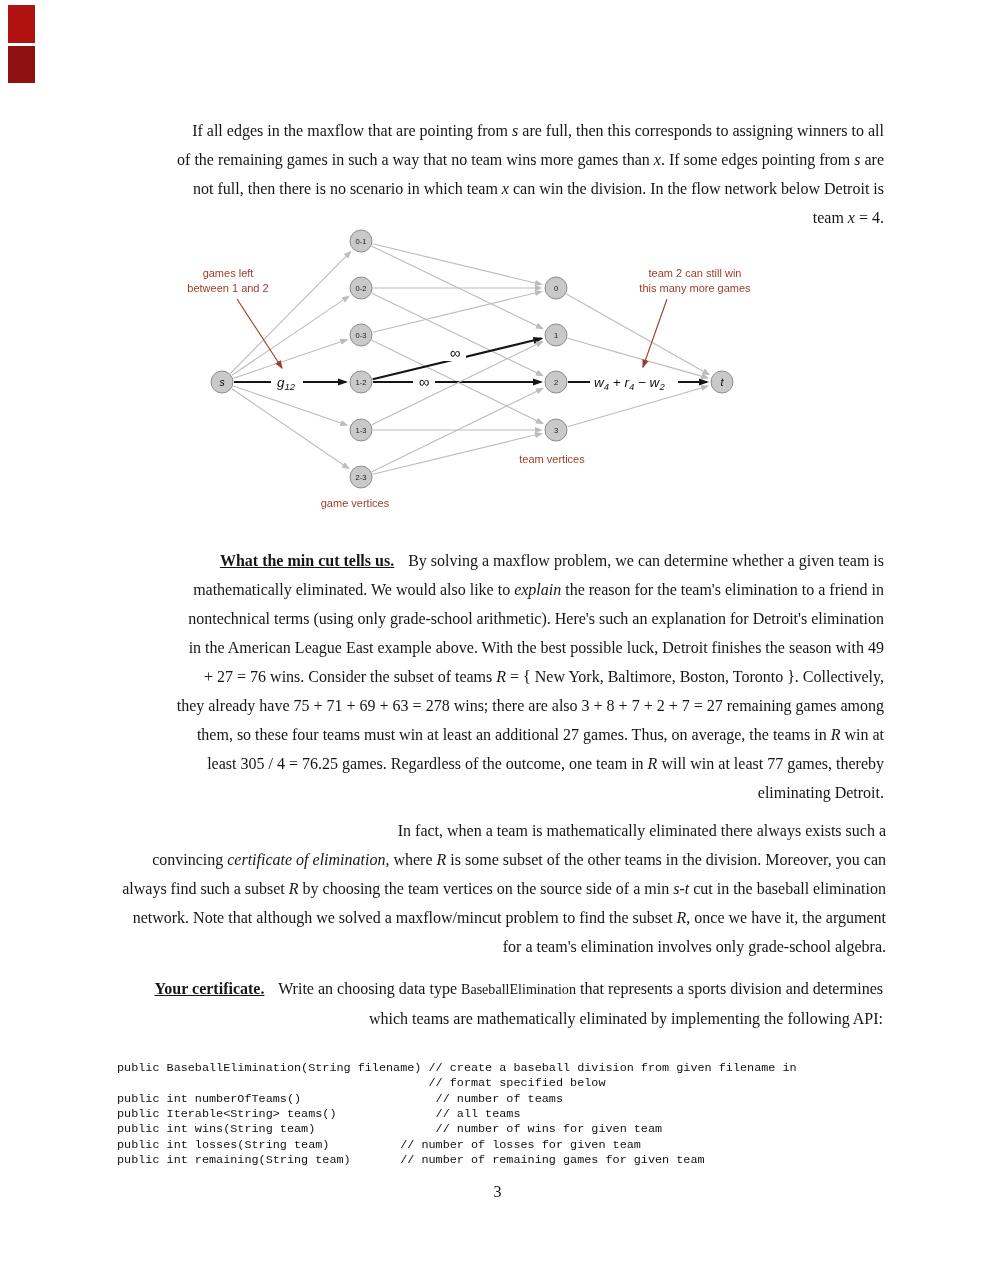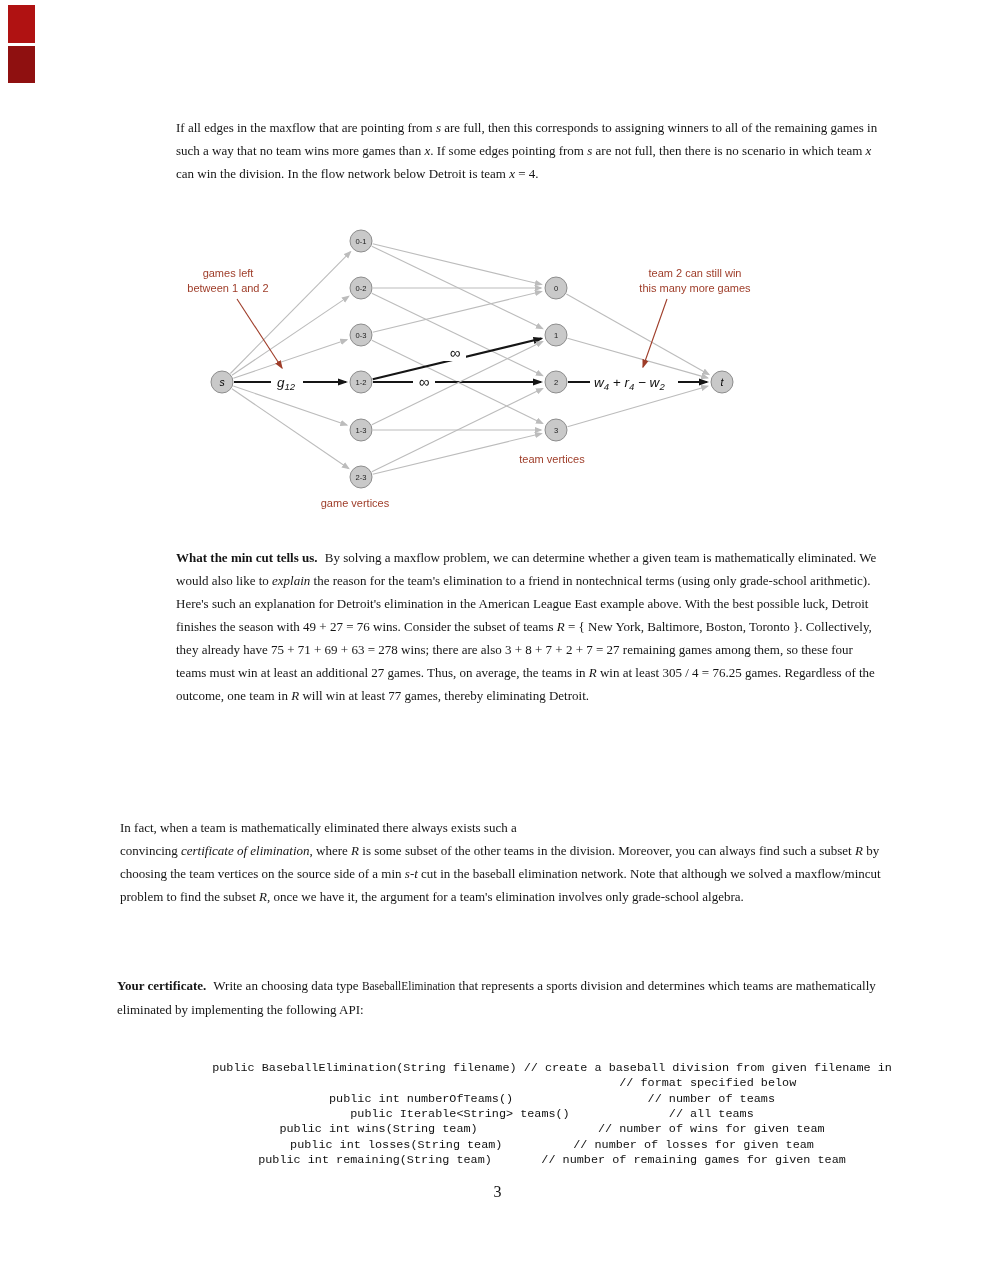--- a/index.html
+++ b/index.html
@@ -8,36 +8,35 @@
     width:995px; height:1287px; position:relative; overflow:hidden;
     font-family:"Liberation Serif", serif; color:#151515;
   }
   .abs { position:absolute; }
 
   
   #corner-top { position:absolute; left:8px; top:5px;  width:27px; height:38px; background:#b01212; }
   #corner-bottom { position:absolute; left:8px; top:46px; width:27px; height:37px; background:#8f1010; }
 
   
-  .para { font-size:13px; line-height:23px; text-align:left; }
-  .seg-b { font-weight:bold; margin-right:4px; }
+  .para { font-size:16px; line-height:29px; text-align:right; }
+  .seg-b { font-weight:bold; margin-right:10px;text-decoration:underline; }
   .seg-i { font-style:italic; }
   .seg-m { font-family:Liberation Serif, serif; font-size:0.88em; }
   #intro        { left:176px; top:116px; width:708px; }
   #mincut       { left:176px; top:546px; width:708px; }
   #certificate  { left:120px; top:816px; width:766px; }
   #assignment   { left:117px; top:974px; width:766px; }
 
   
   #api-code {
     left:117px; top:1061px; width:870px;
     font-family:"Liberation Mono", monospace;
     font-size:11.8px; line-height:15.35px; color:#101010;
     white-space:pre;
-    text-align:center;
   }
 
   #page-number { left:0; top:1183px; width:995px; text-align:center; font-size:16px; }
 
   
   #flow-svg { position:absolute; left:170px; top:225px; }
   #flow-svg text { font-family:"Liberation Sans", sans-serif; }
   .node-circle { fill:#c9c9c9; stroke:#8d8d8d; stroke-width:1; }
   .node-label { font-size:7.6px; text-anchor:middle; fill:#1c1c1c; }
   .node-label-st { font-size:10.5px; text-anchor:middle; font-style:italic; font-family:"Liberation Serif", serif; }

